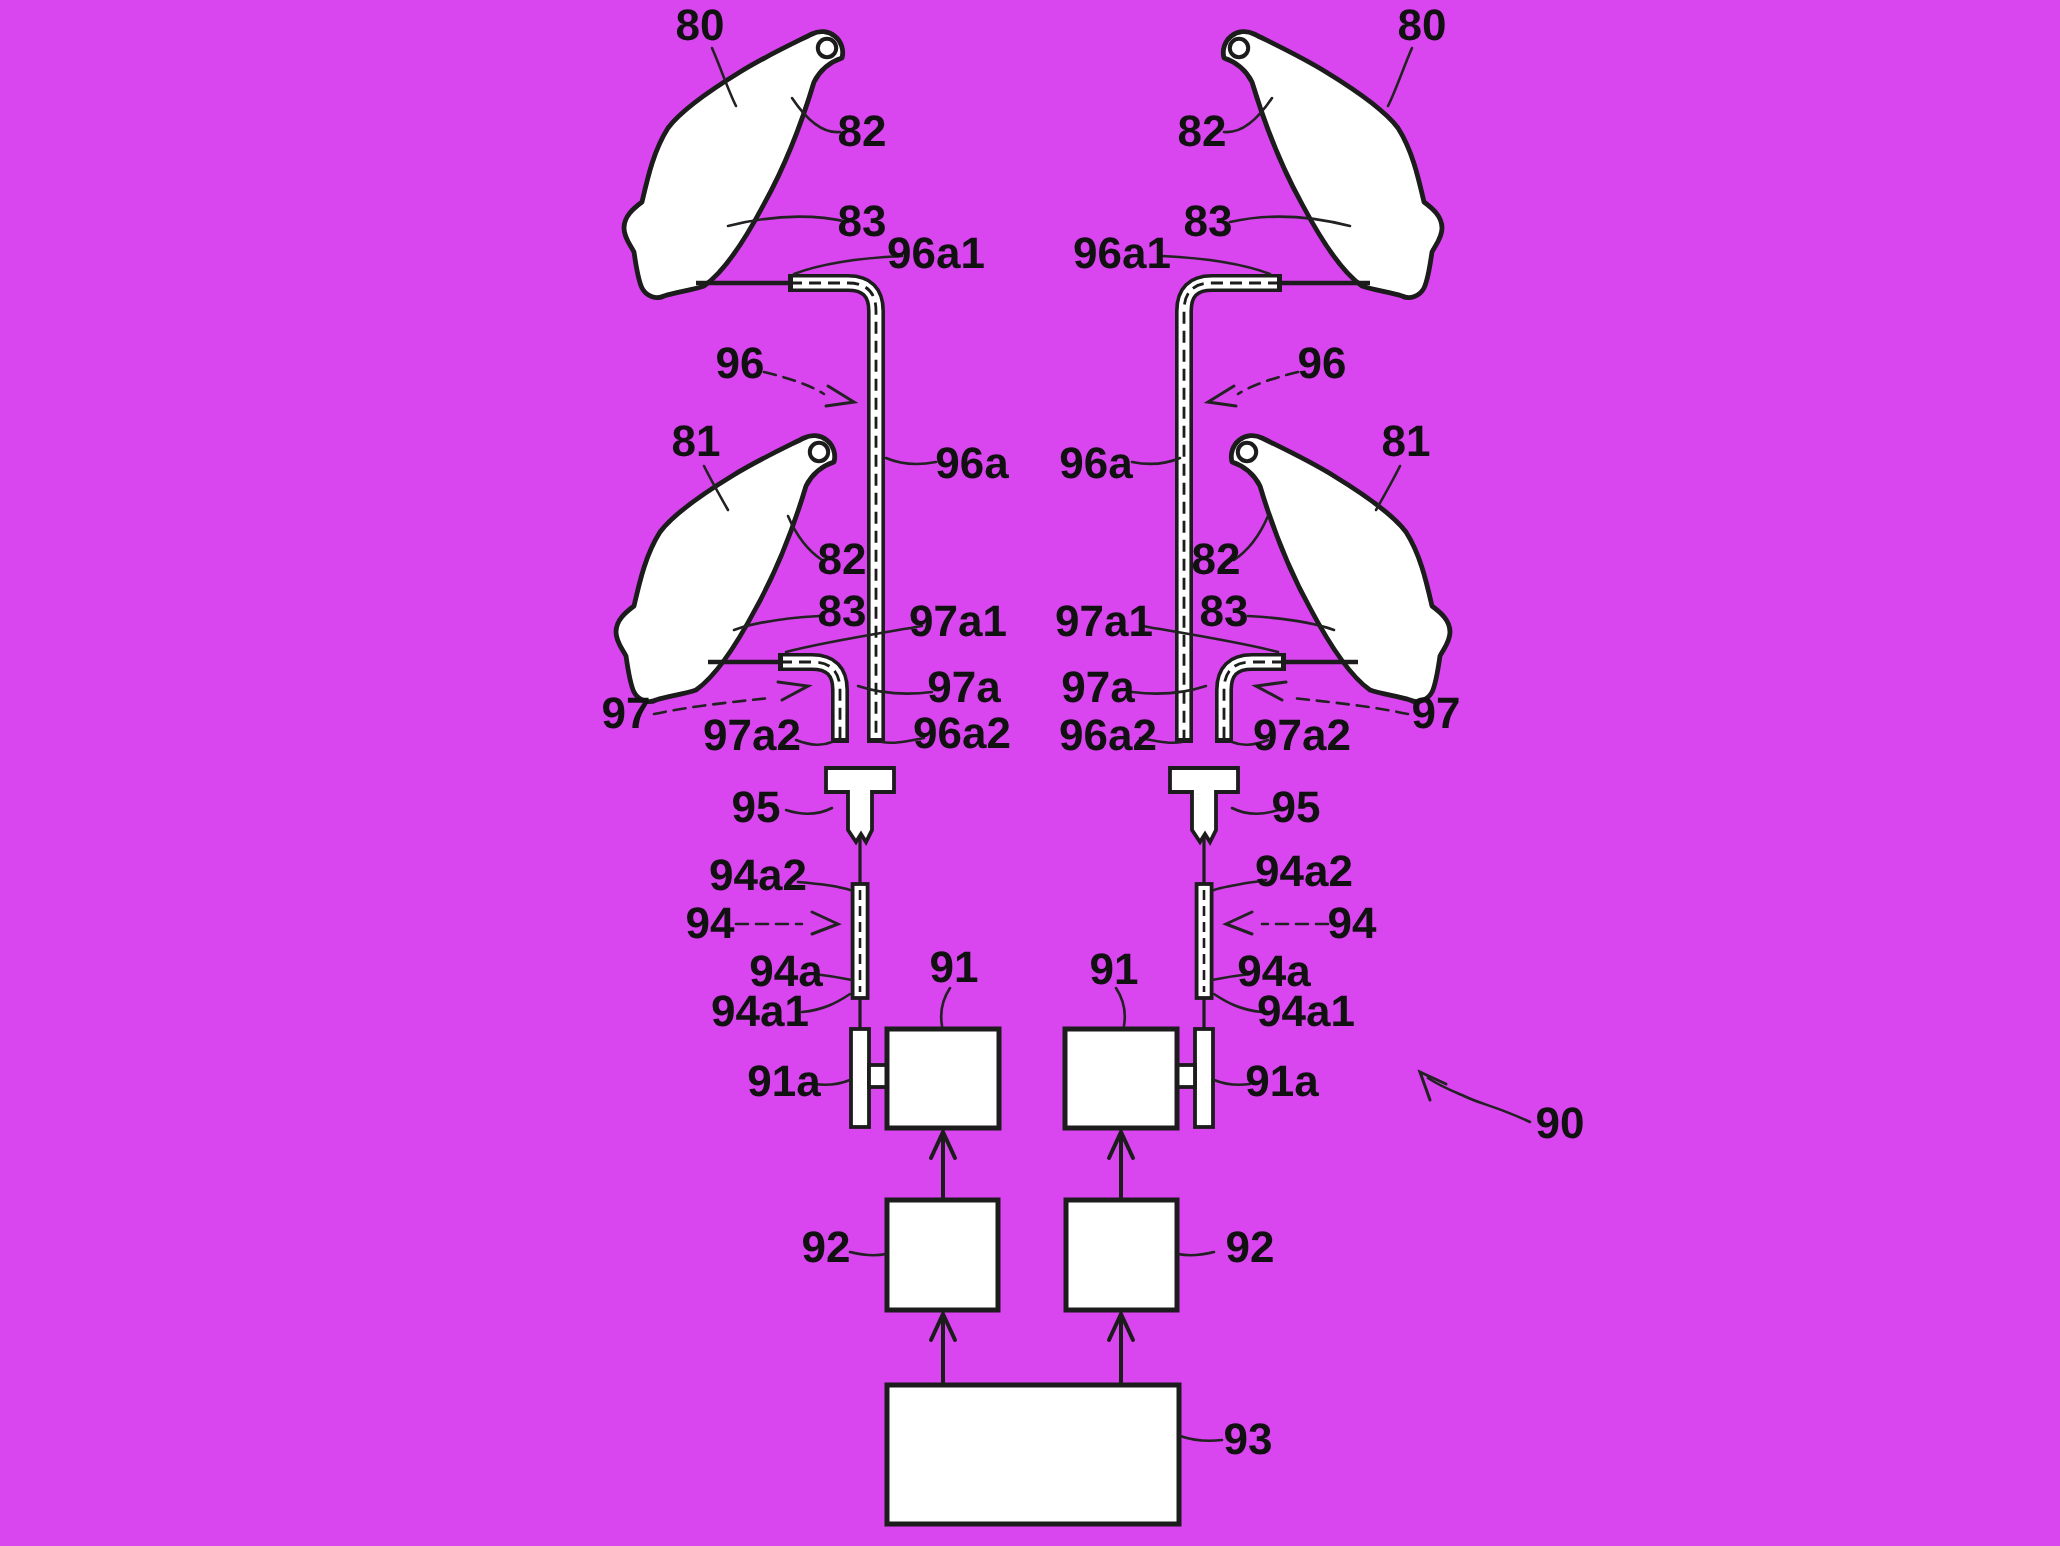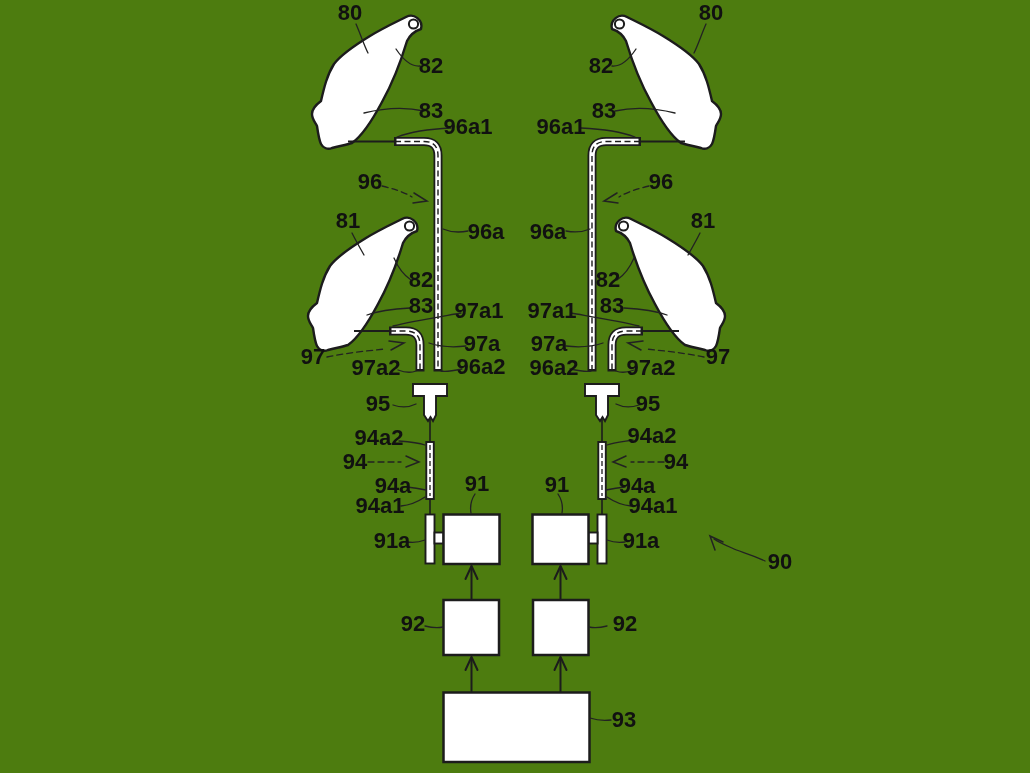--- a/index.html
+++ b/index.html
@@ -1,16 +1,16 @@
 <!DOCTYPE html>
 <html><head>
 <meta charset="utf-8">
 <style>
   html,body{margin:0;padding:0;background:#ffffff;}
-  .stage{position:relative;width:1030px;height:773px;background:#4d7c0f;overflow:hidden;
+  .stage{position:relative;width:1030px;height:773px;background:#d946ef;overflow:hidden;
          font-family:"Liberation Sans",sans-serif;}
   svg{display:block;}
   .outline{fill:#ffffff;stroke:#1c1c1c;stroke-width:2.4;stroke-linejoin:round;}
   .hole{fill:#ffffff;stroke:#1c1c1c;stroke-width:2;}
   .lline{fill:none;stroke:#1c1c1c;stroke-width:2.2;}
   .pipe-outer{fill:none;stroke:#1c1c1c;stroke-width:9;}
   .pipe-inner{fill:none;stroke:#ffffff;stroke-width:5.4;}
   .pipe-center{fill:none;stroke:#1c1c1c;stroke-width:1.4;stroke-dasharray:6 3.5;}
   .link{fill:none;stroke:#1c1c1c;stroke-width:1.6;}
   .thinrect{fill:#ffffff;stroke:#1c1c1c;stroke-width:1.9;}

